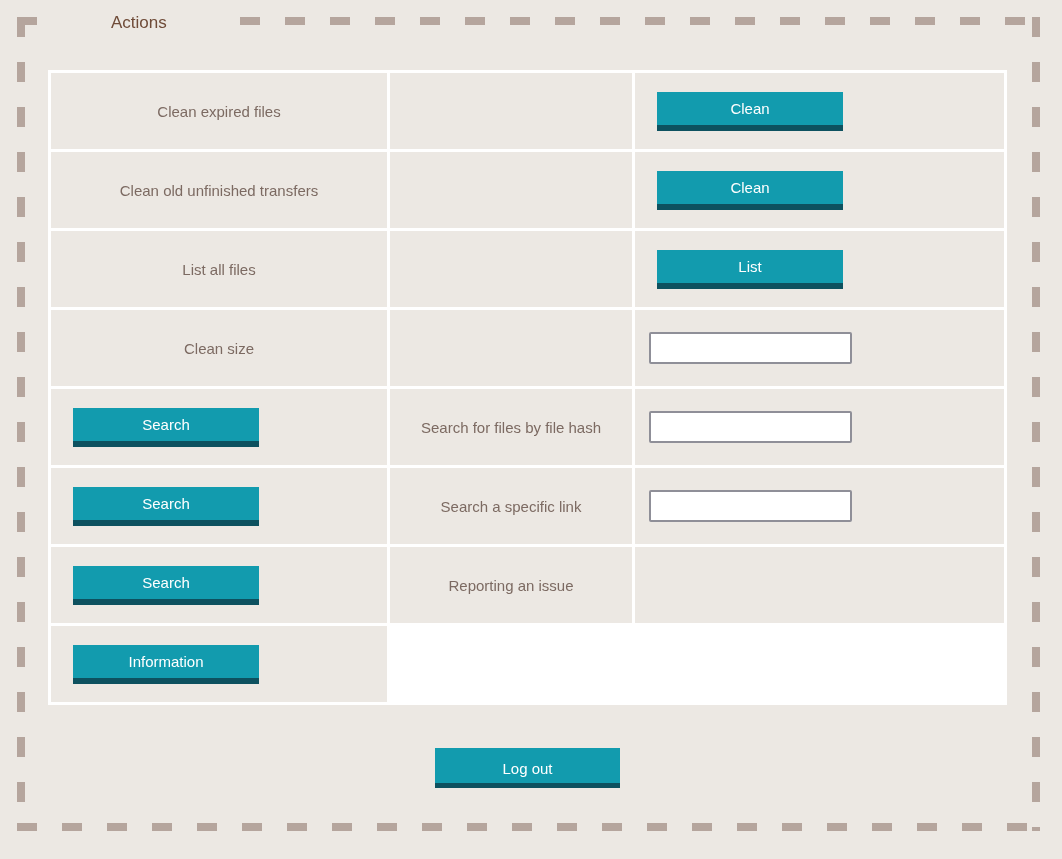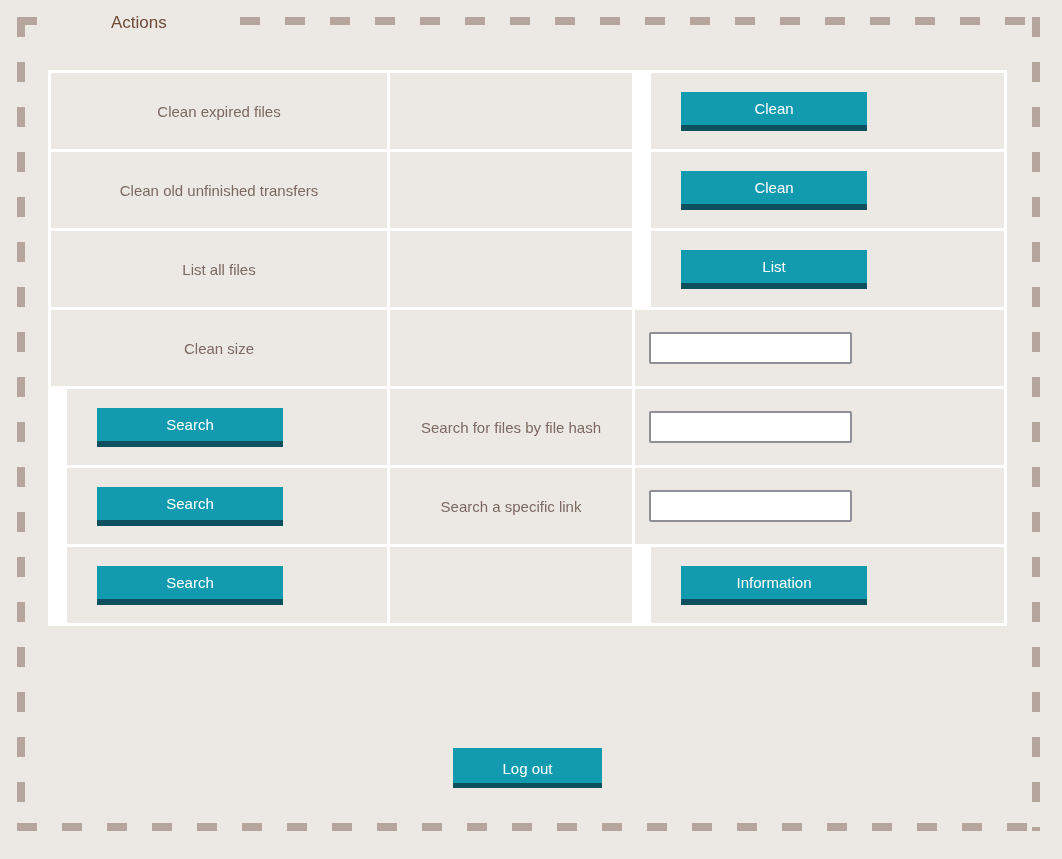--- a/index.html
+++ b/index.html
@@ -58,21 +58,21 @@
     background: #ece8e3;
     display: flex;
     align-items: center;
   }
   .cell-label {
     justify-content: center;
     color: #7c6a62;
     font-size: 15px;
   }
   .cell-input { padding-left: 14px; }
-  .cell-button { padding-left: 30px; margin-left: 16px; }
+  .cell-button { padding-left: 22px; }
 
   .row-input {
     box-sizing: border-box;
     width: 203px;
     height: 32px;
     border: 2px solid #8f8f98;
     border-radius: 2px;
     background: #ffffff;
     outline: none;
     font-size: 14px;
@@ -98,21 +98,21 @@
   .logout-wrap {
     position: absolute;
     left: 48px;
     top: 748px;
     width: 959px;
     display: flex;
     justify-content: center;
   }
   .logout-button {
     box-sizing: border-box;
-    width: 149px;
+    width: 185px;
     height: 40px;
     background: #129bae;
     border: none;
     border-bottom: 5px solid #0d515f;
     color: #ffffff;
     font-size: 15px;
     font-family: "Liberation Sans", sans-serif;
     cursor: pointer;
     padding: 12px;
   }
@@ -167,20 +167,21 @@
   </div>
 
   <div class="cell cell-label">Search a specific link</div>
   <div class="cell cell-input">
     <input class="row-input" type="text" value="" style="">
   </div>
   <div class="cell cell-button">
     <button class="action-button">Search</button>
   </div>
 
+  <div class="cell cell-label">Reporting an issue</div>
   <div class="cell cell-input"></div>
   <div class="cell cell-button">
     <button class="action-button">Information</button>
   </div>
 
 </div>
 
 <div class="logout-wrap">
   <button class="logout-button">Log out</button>
 </div>

